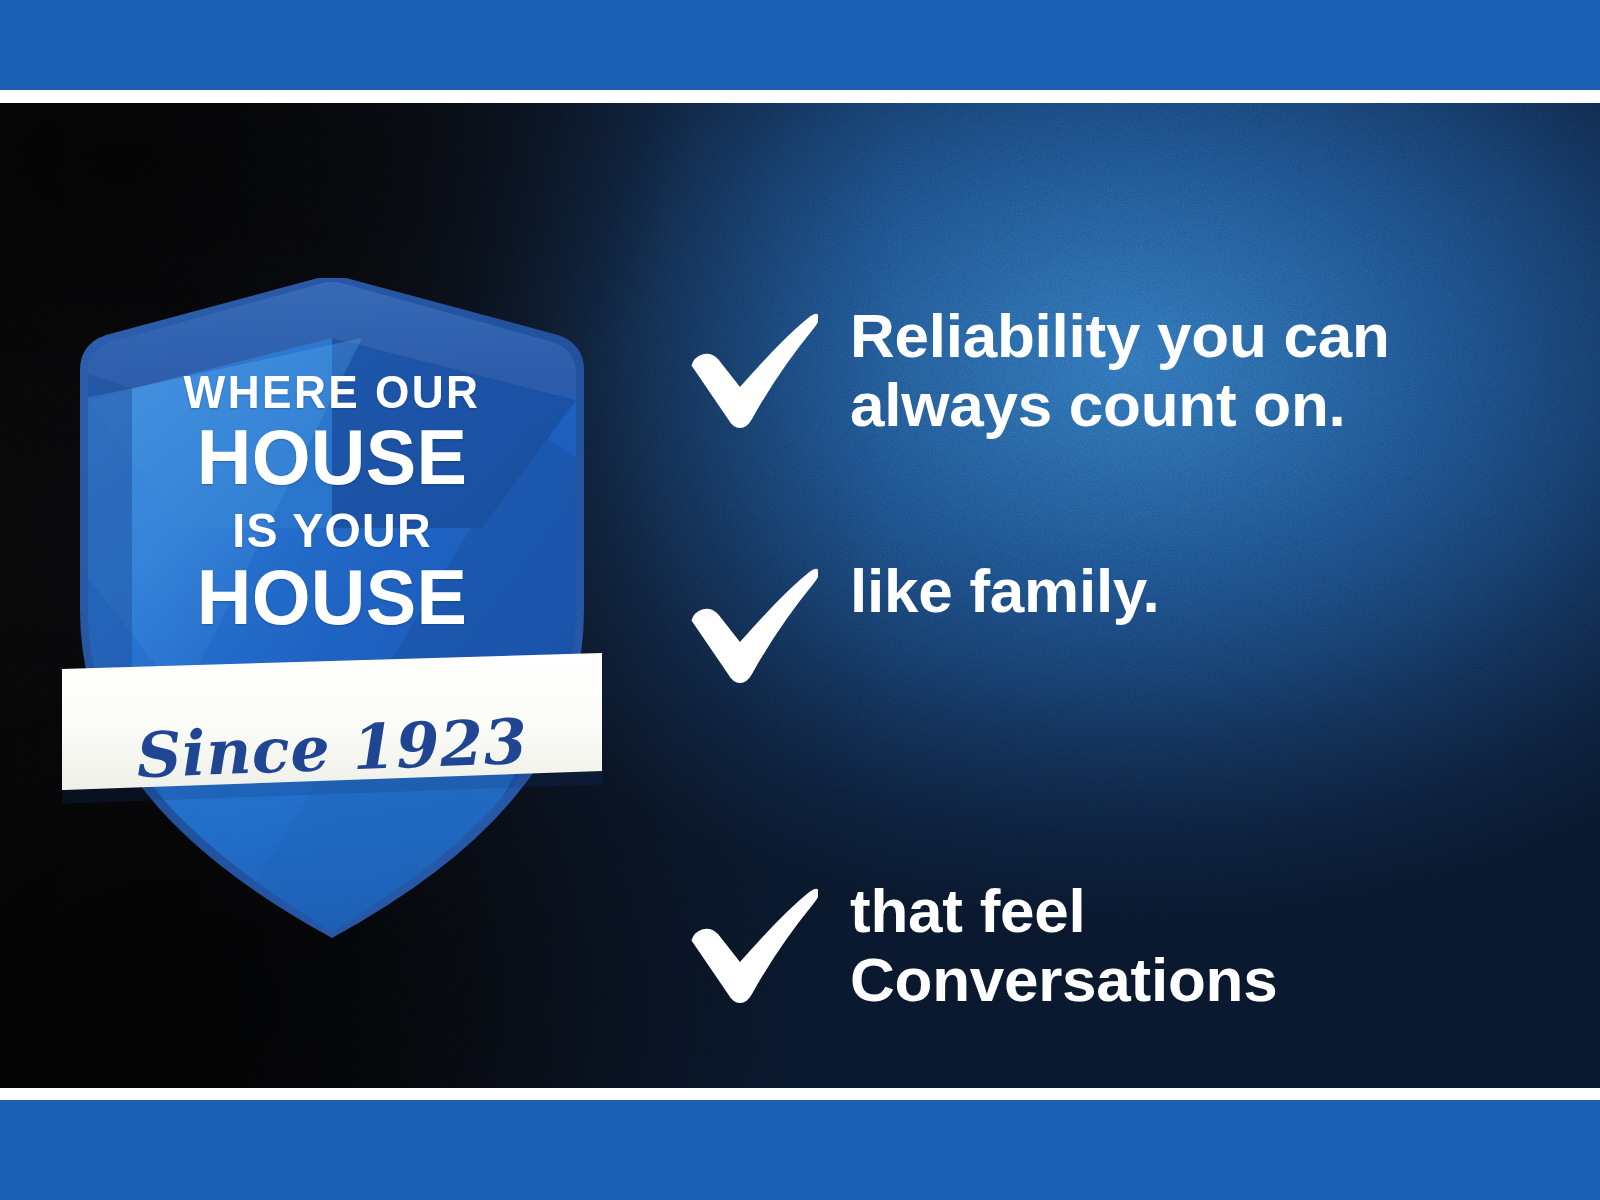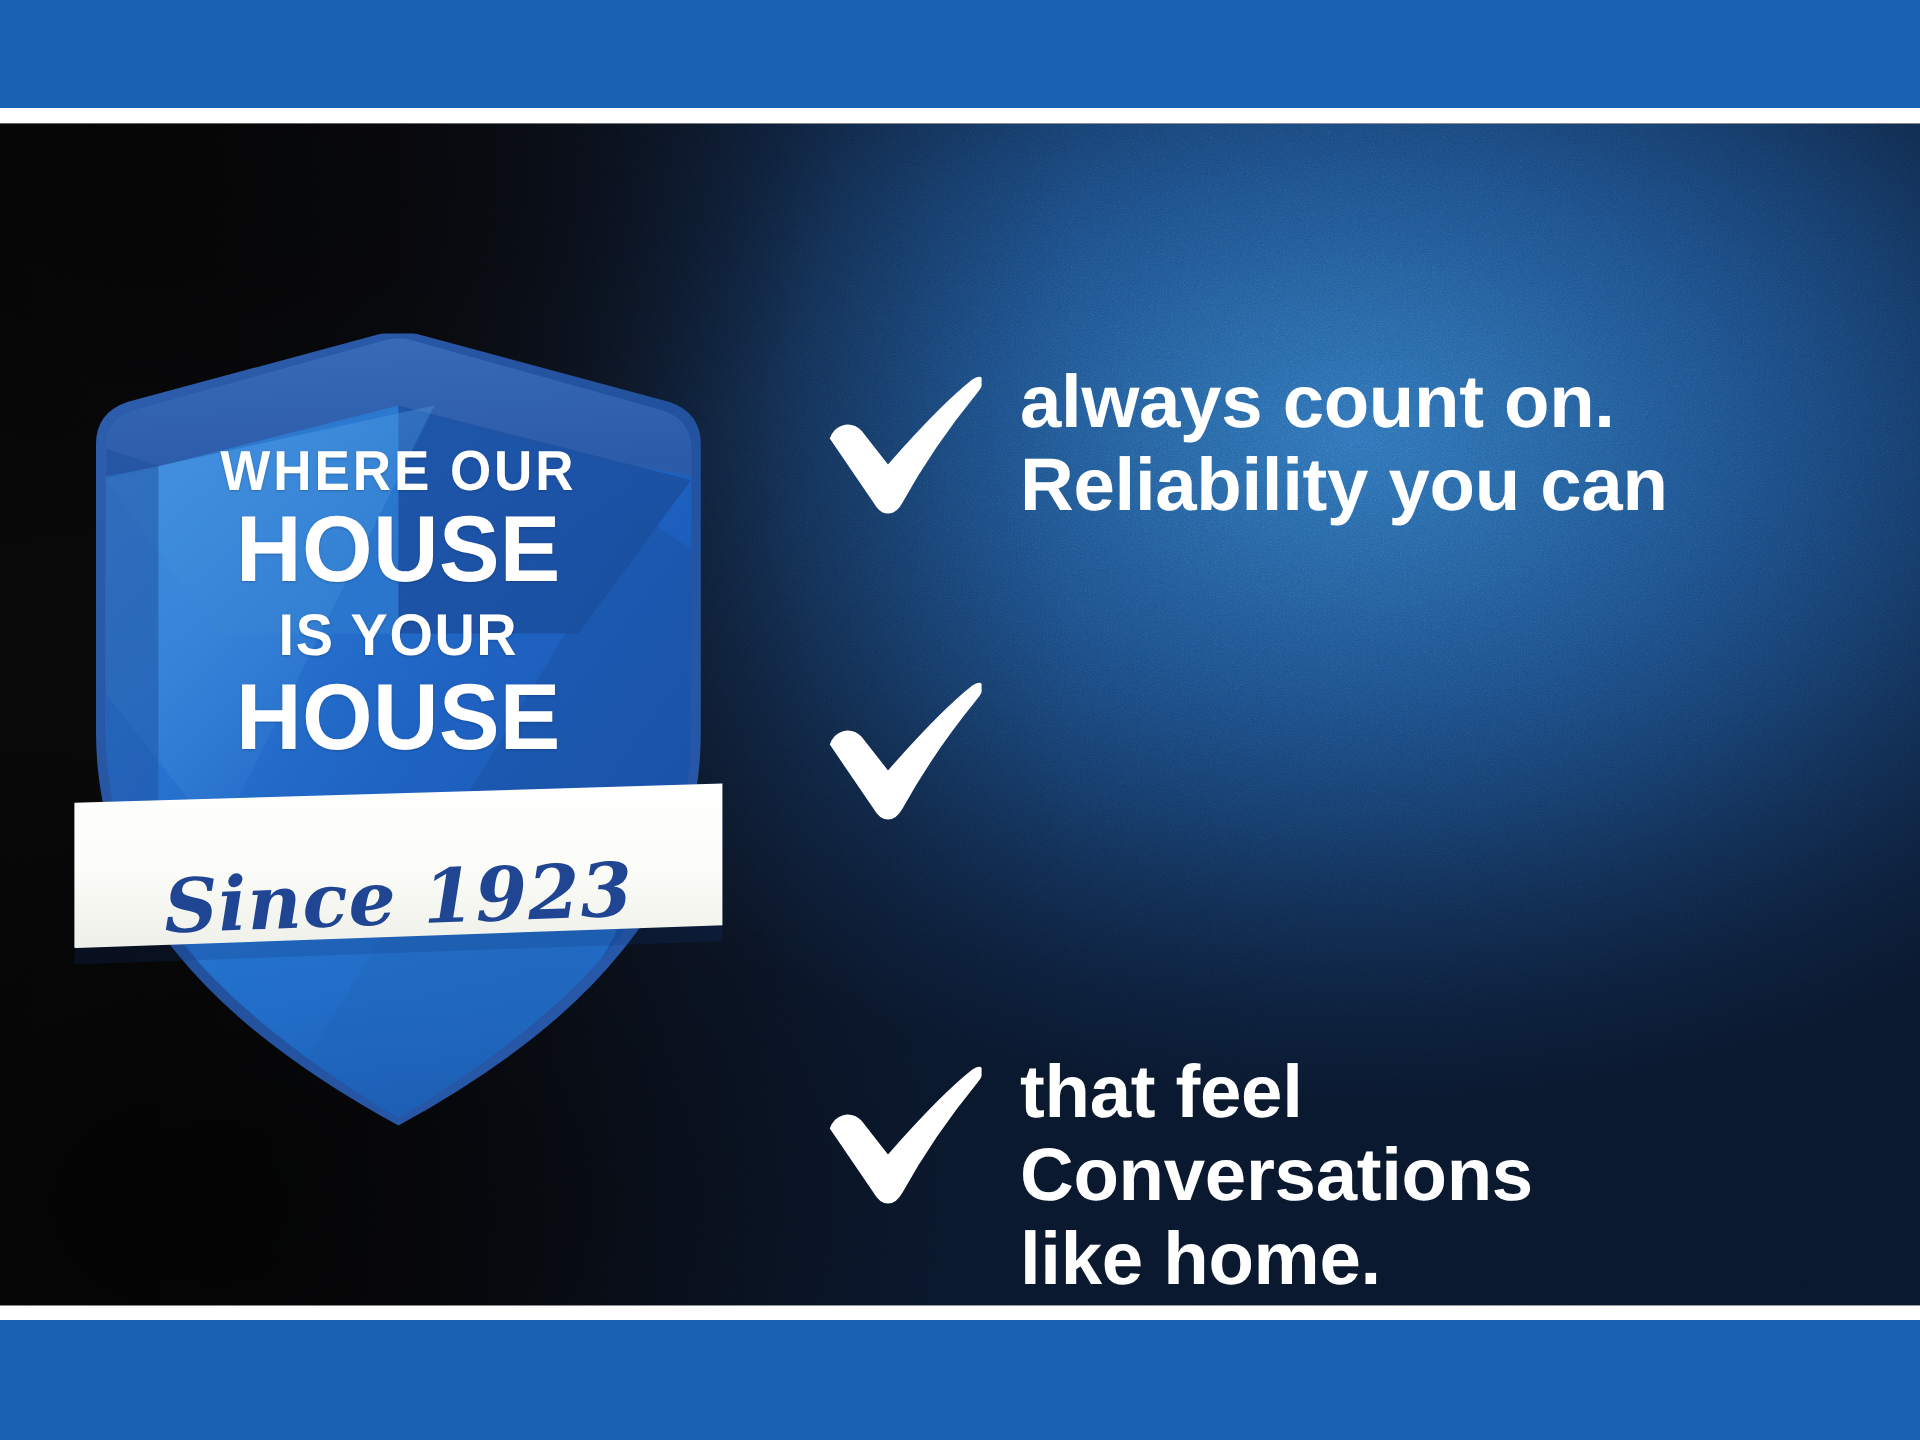--- a/index.html
+++ b/index.html
@@ -191,45 +191,45 @@
 
     <div id="bullets">
 
       <div class="bullet" id="bullet-0">
         <svg class="tick" viewBox="0 0 140 120">
           <path d="M13.5 56.5 Q16 48 24 45.5 Q33 43 40 50 L62 78 Q106 28 132 7.5
                    Q139 2.5 141 7 Q142.5 11 136 19 Q100 63 74 110
                    Q69 119 62 119 Q55 119 50 110 Z" fill="#ffffff"></path>
         </svg>
         <div class="btext">
+          <span class="ln">Reliability you can</span>
           <span class="ln">always count on.</span>
-          <span class="ln">Reliability you can</span>
         </div>
       </div>
 
       <div class="bullet" id="bullet-1">
         <svg class="tick" viewBox="0 0 140 120">
           <path d="M13.5 56.5 Q16 48 24 45.5 Q33 43 40 50 L62 78 Q106 28 132 7.5
                    Q139 2.5 141 7 Q142.5 11 136 19 Q100 63 74 110
                    Q69 119 62 119 Q55 119 50 110 Z" fill="#ffffff"></path>
         </svg>
         <div class="btext">
+          <span class="ln">like family.</span>
         </div>
       </div>
 
       <div class="bullet" id="bullet-2">
         <svg class="tick" viewBox="0 0 140 120">
           <path d="M13.5 56.5 Q16 48 24 45.5 Q33 43 40 50 L62 78 Q106 28 132 7.5
                    Q139 2.5 141 7 Q142.5 11 136 19 Q100 63 74 110
                    Q69 119 62 119 Q55 119 50 110 Z" fill="#ffffff"></path>
         </svg>
         <div class="btext">
           <span class="ln">that feel</span>
           <span class="ln">Conversations</span>
-          <span class="ln">like home.</span>
         </div>
       </div>
 
     </div>
   </div>
 
   <div id="gap-bottom" class="gapline"></div>
   <div id="bar-bottom" class="brandbar"></div>
 
 </div>

